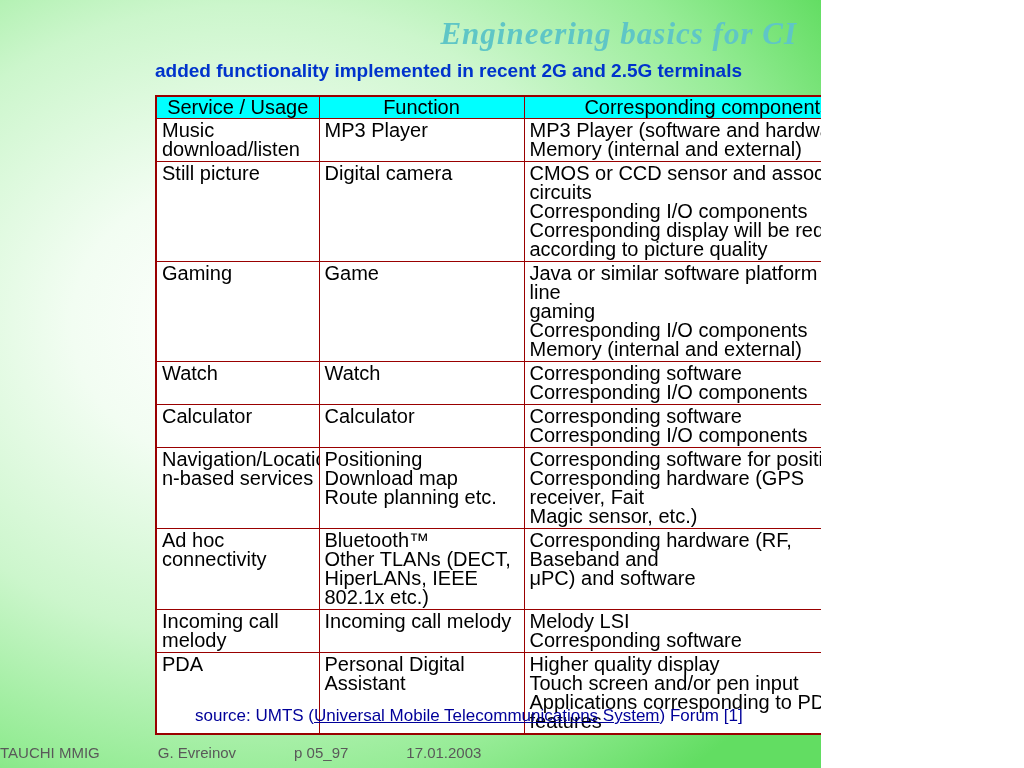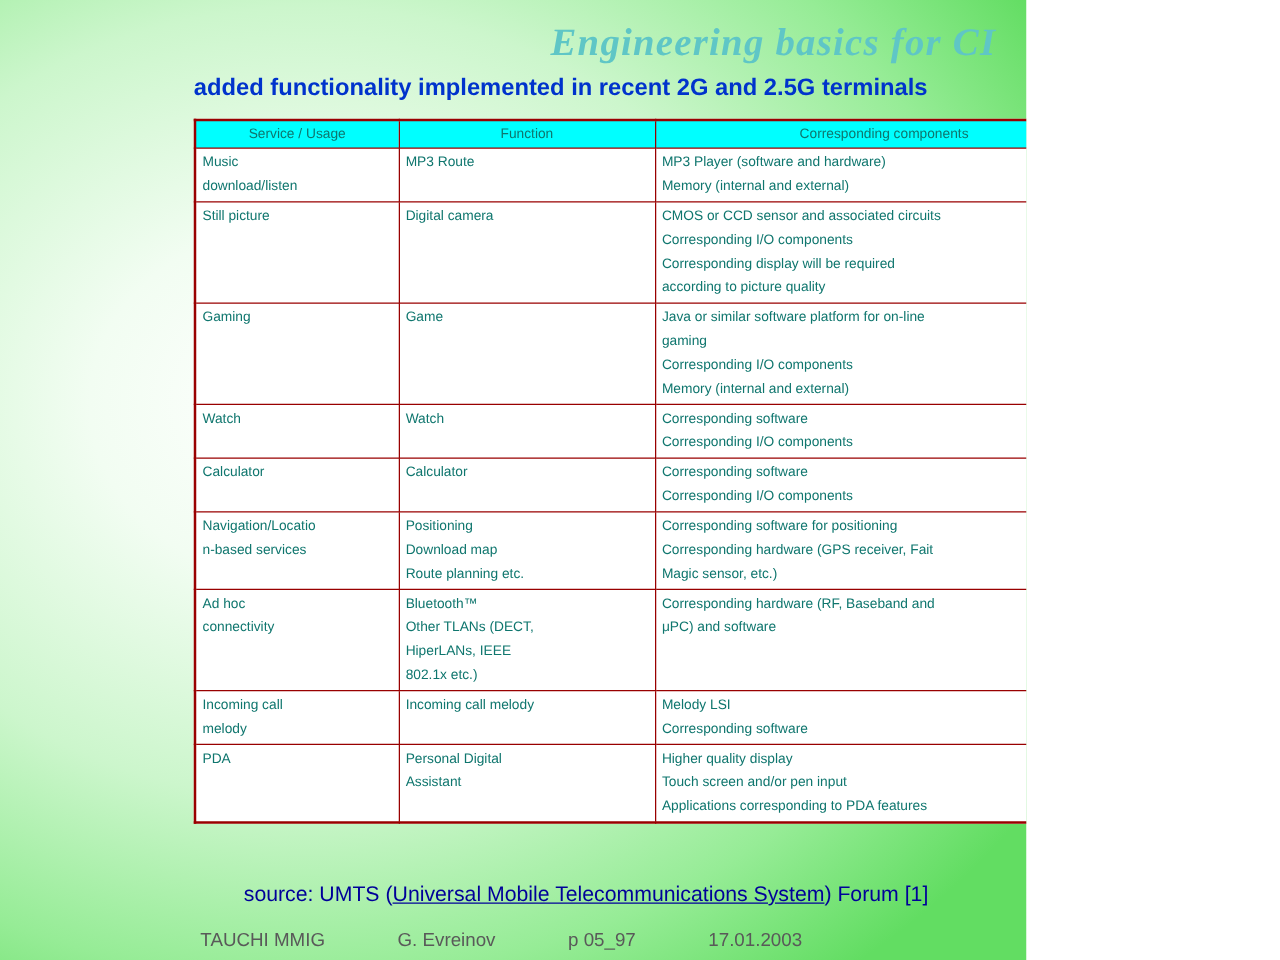--- a/index.html
+++ b/index.html
@@ -43,22 +43,22 @@
     top: 95px;
     width: 735px;
     border-collapse: collapse;
     table-layout: fixed;
     background: #ffffff;
     border: 2px solid #990000;
   }
   table.func-table th,
   table.func-table td {
     border: 1px solid #990000;
-    color: #0f766e;
-    font-size: 11px;
+    color: #000000;
+    font-size: 20px;
     line-height: 19px;
     vertical-align: top;
     padding: 2px 5px;
     white-space: pre-line;
     overflow: hidden;
   }
   table.func-table th {
     background: #00ffff;
     font-weight: normal;
     text-align: center;
@@ -79,26 +79,25 @@
     text-decoration: underline;
     color: #000099;
     cursor: pointer;
   }
   .footer {
     position: absolute;
     left: 0;
     right: 0;
     bottom: 7px;
     display: flex;
-    justify-content: center;
+    justify-content: flex-start;
     gap: 58px;
     padding-right: 56px;
     font-size: 15px;
     color: #595959;
-    margin-left: 37px;
   }
 </style>
 </head>
 <body>
 
 <div class="slide">
 
   <div class="watermark">Engineering basics for CI</div>
 
   <div class="slide-title">added functionality implemented in recent 2G and 2.5G terminals</div>
@@ -113,21 +112,21 @@
       <tr>
         <th>Service / Usage</th>
         <th>Function</th>
         <th>Corresponding components</th>
       </tr>
     </thead>
     <tbody>
       <tr>
         <td>Music
 download/listen</td>
-        <td>MP3 Route</td>
+        <td>MP3 Player</td>
         <td>MP3 Player (software and hardware)
 Memory (internal and external)</td>
       </tr>
       <tr>
         <td>Still picture</td>
         <td>Digital camera</td>
         <td>CMOS or CCD sensor and associated circuits
 Corresponding I/O components
 Corresponding display will be required
 according to picture quality</td>

